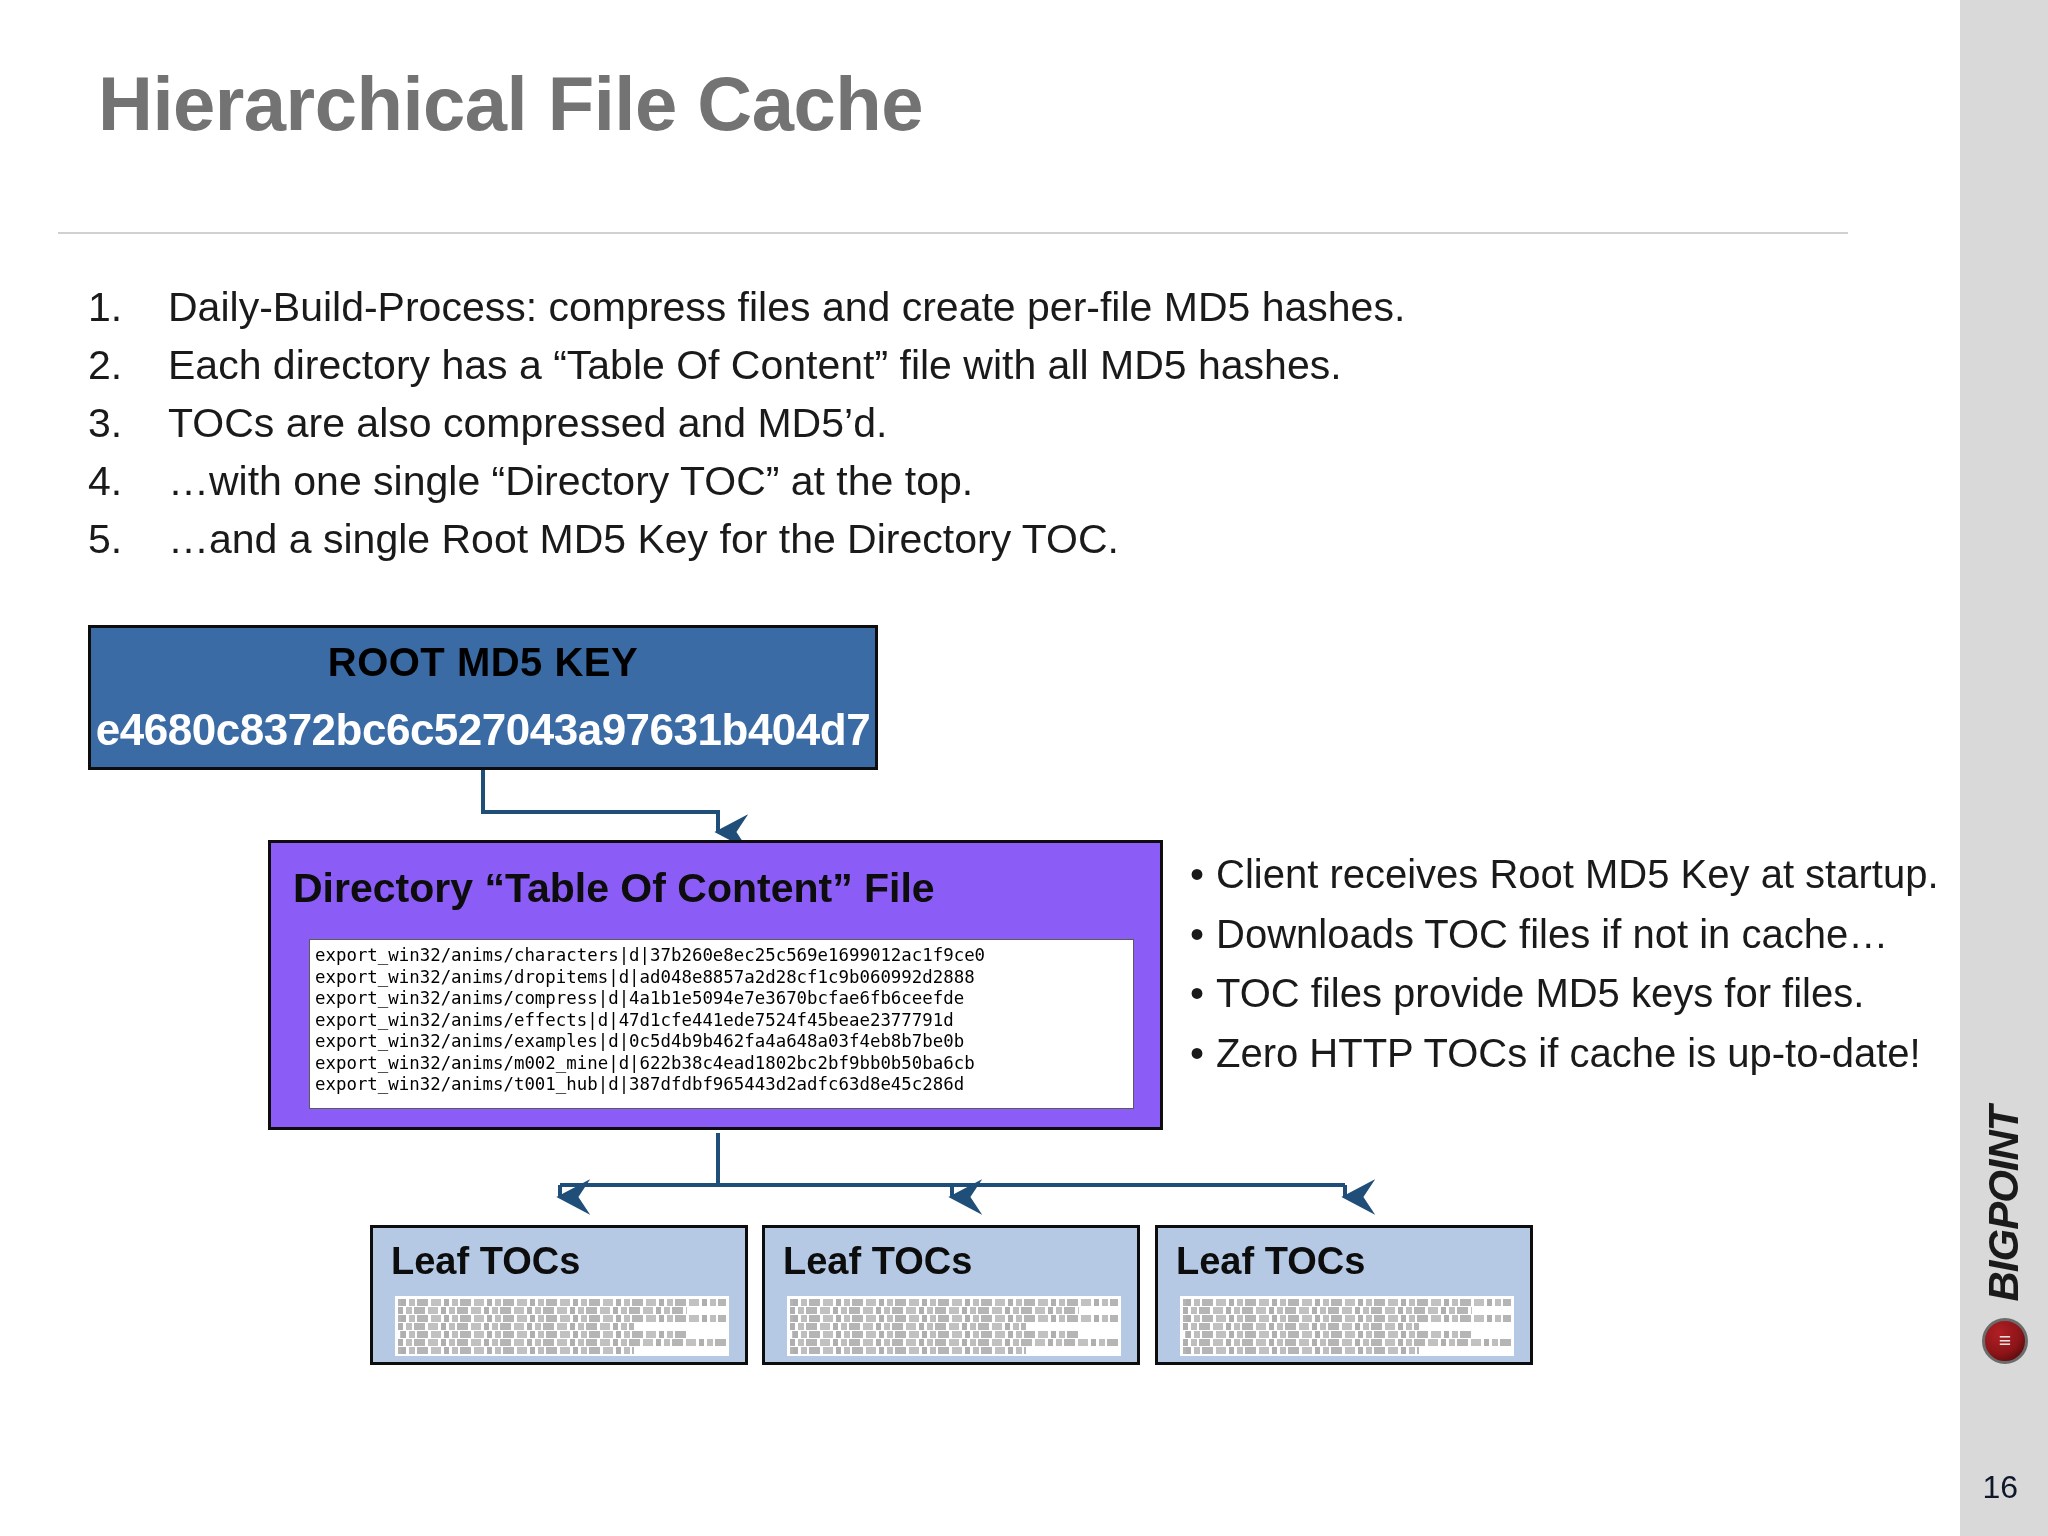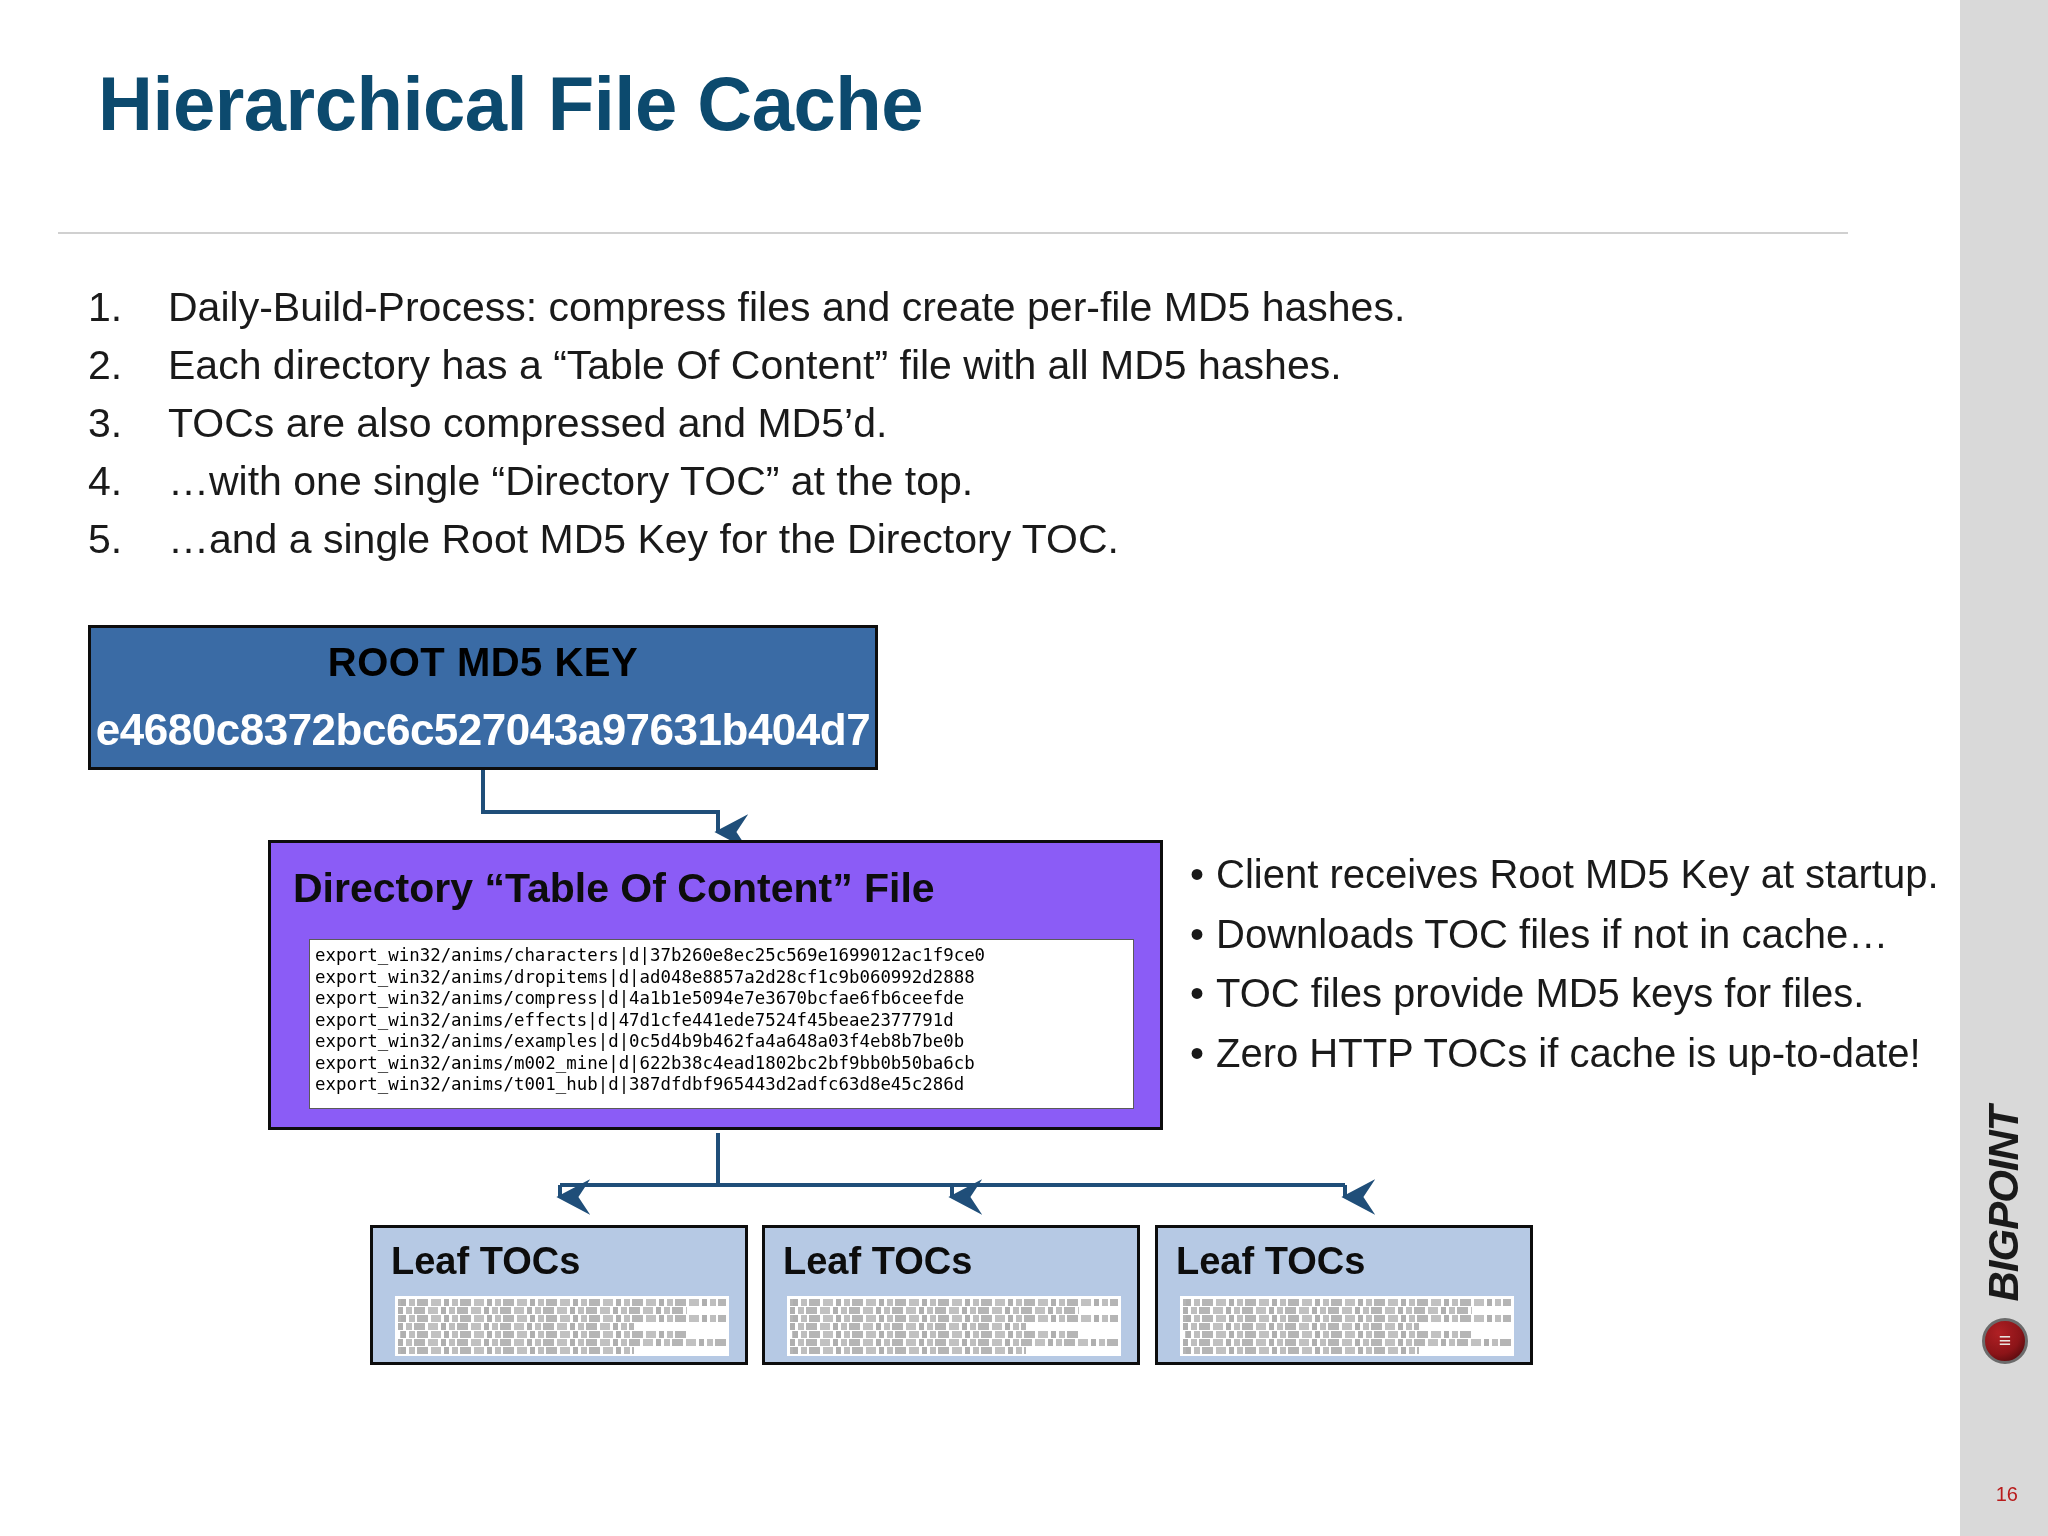--- a/index.html
+++ b/index.html
@@ -43,28 +43,28 @@
     border:3px solid #6b6b6b;
     display:flex; align-items:center; justify-content:center;
   }
   #rail-emblem-glyph{
     color:#e8e4df; font-weight:bold; font-size:22px;
     font-family:"Liberation Serif", serif;
     line-height:1;
   }
   #page-number{
     position:absolute; right:30px; bottom:30px;
-    font-size:20px; color:#b91c1c;
+    font-size:32px; color:#0f172a;
     font-family:"Liberation Sans", sans-serif;
   }
 
   
   #slide-title{
     position:absolute; left:98px; top:60px;
-    font-size:76px; font-weight:bold; color:#0c4a6e;
+    font-size:76px; font-weight:bold; color:#737373;
     letter-spacing:-0.5px;
     white-space:nowrap;
   }
   #title-rule{
     position:absolute; left:58px; top:232px;
     width:1790px; height:2px; background:#d0d0d0;
   }
 
   
   #numbered-list{

